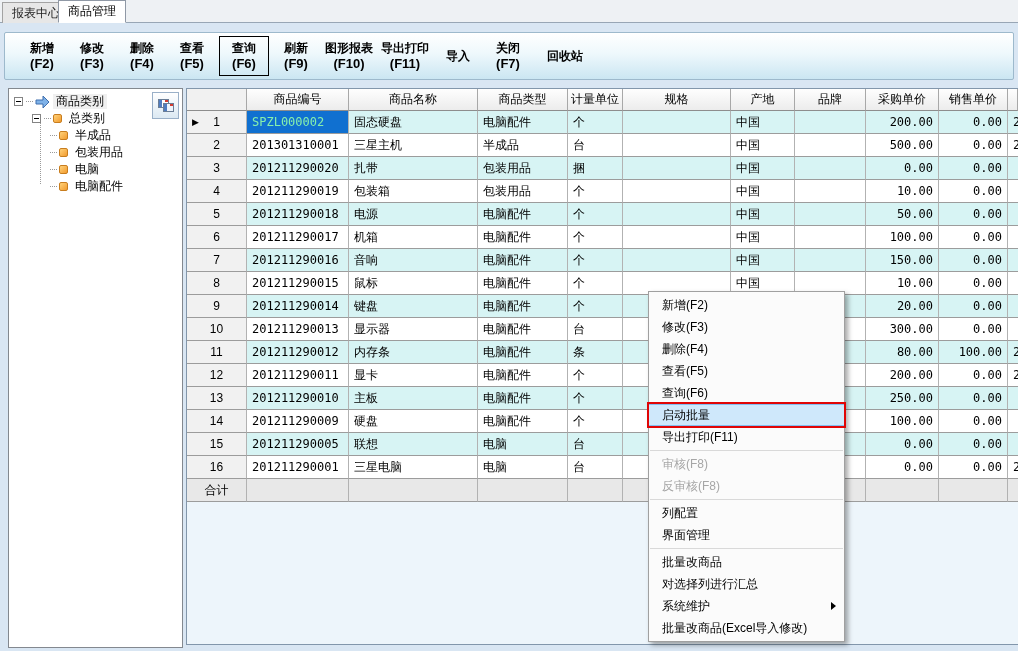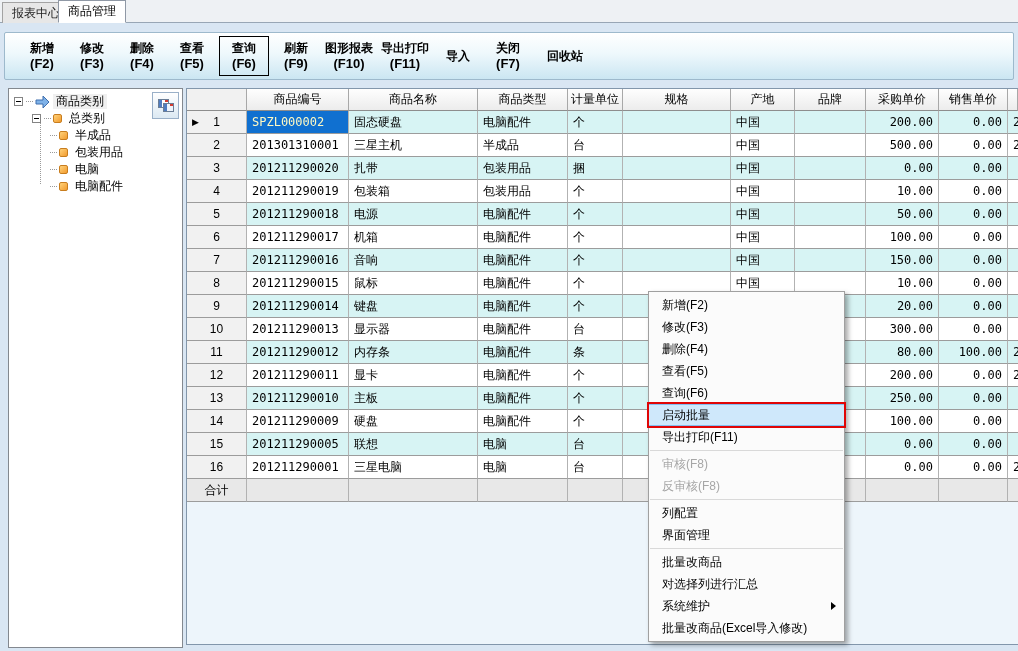--- a/index.html
+++ b/index.html
@@ -65,21 +65,21 @@
     line-height:21px; border-right:1px solid #a8a8a8; border-bottom:1px solid #8d8d8d; padding:0 2px; }
   .c0 { width:60px; flex:none; } .c1 { width:102px; flex:none; } .c2 { width:129px; flex:none; }
   .c3 { width:90px; flex:none; } .c4 { width:55px; flex:none; } .c5 { width:108px; flex:none; }
   .c6 { width:64px; flex:none; } .c7 { width:71px; flex:none; } .c8 { width:73px; flex:none; }
   .c9 { width:69px; flex:none; } .c10 { flex:1; border-right:none; }
   .rowhead { background:#f1f1f1 !important; text-align:center; position:relative; }
   .rowhead .ptr { position:absolute; left:5px; top:0; font-size:9px; line-height:22px; }
   .alt .g-cell:not(.rowhead) { background:#d7f4f4; }
   .num { text-align:right; }
   .mono { font-family:"DejaVu Sans Mono","Liberation Mono",monospace; font-size:12px; }
-  .sel { background:#1070d0 !important; color:#fef9c3; }
+  .sel { background:#1070d0 !important; color:#86efac; }
   .total .g-cell { background:#e8e8e8 !important; }
   
   .ctx { position:absolute; left:648px; top:291px; width:197px; background:#fbfbfb;
     border:1px solid #a0a0a0; box-shadow:3px 3px 5px rgba(0,0,0,.35); padding:2px 0; z-index:10; }
   .ctx-item { height:22px; line-height:22px; padding-left:13px; position:relative;
     cursor:pointer; white-space:nowrap; }
   .ctx-item.disabled { color:#a6a6a6; cursor:default; }
   .ctx-item.hl { background:#cfe8fb; border-top:1px solid #84bef0; border-bottom:1px solid #84bef0;
     line-height:20px; box-shadow:0 0 0 2px #e00505; }
   .ctx-sep { height:1px; background:#d9d9d9; margin:2px 1px; }

